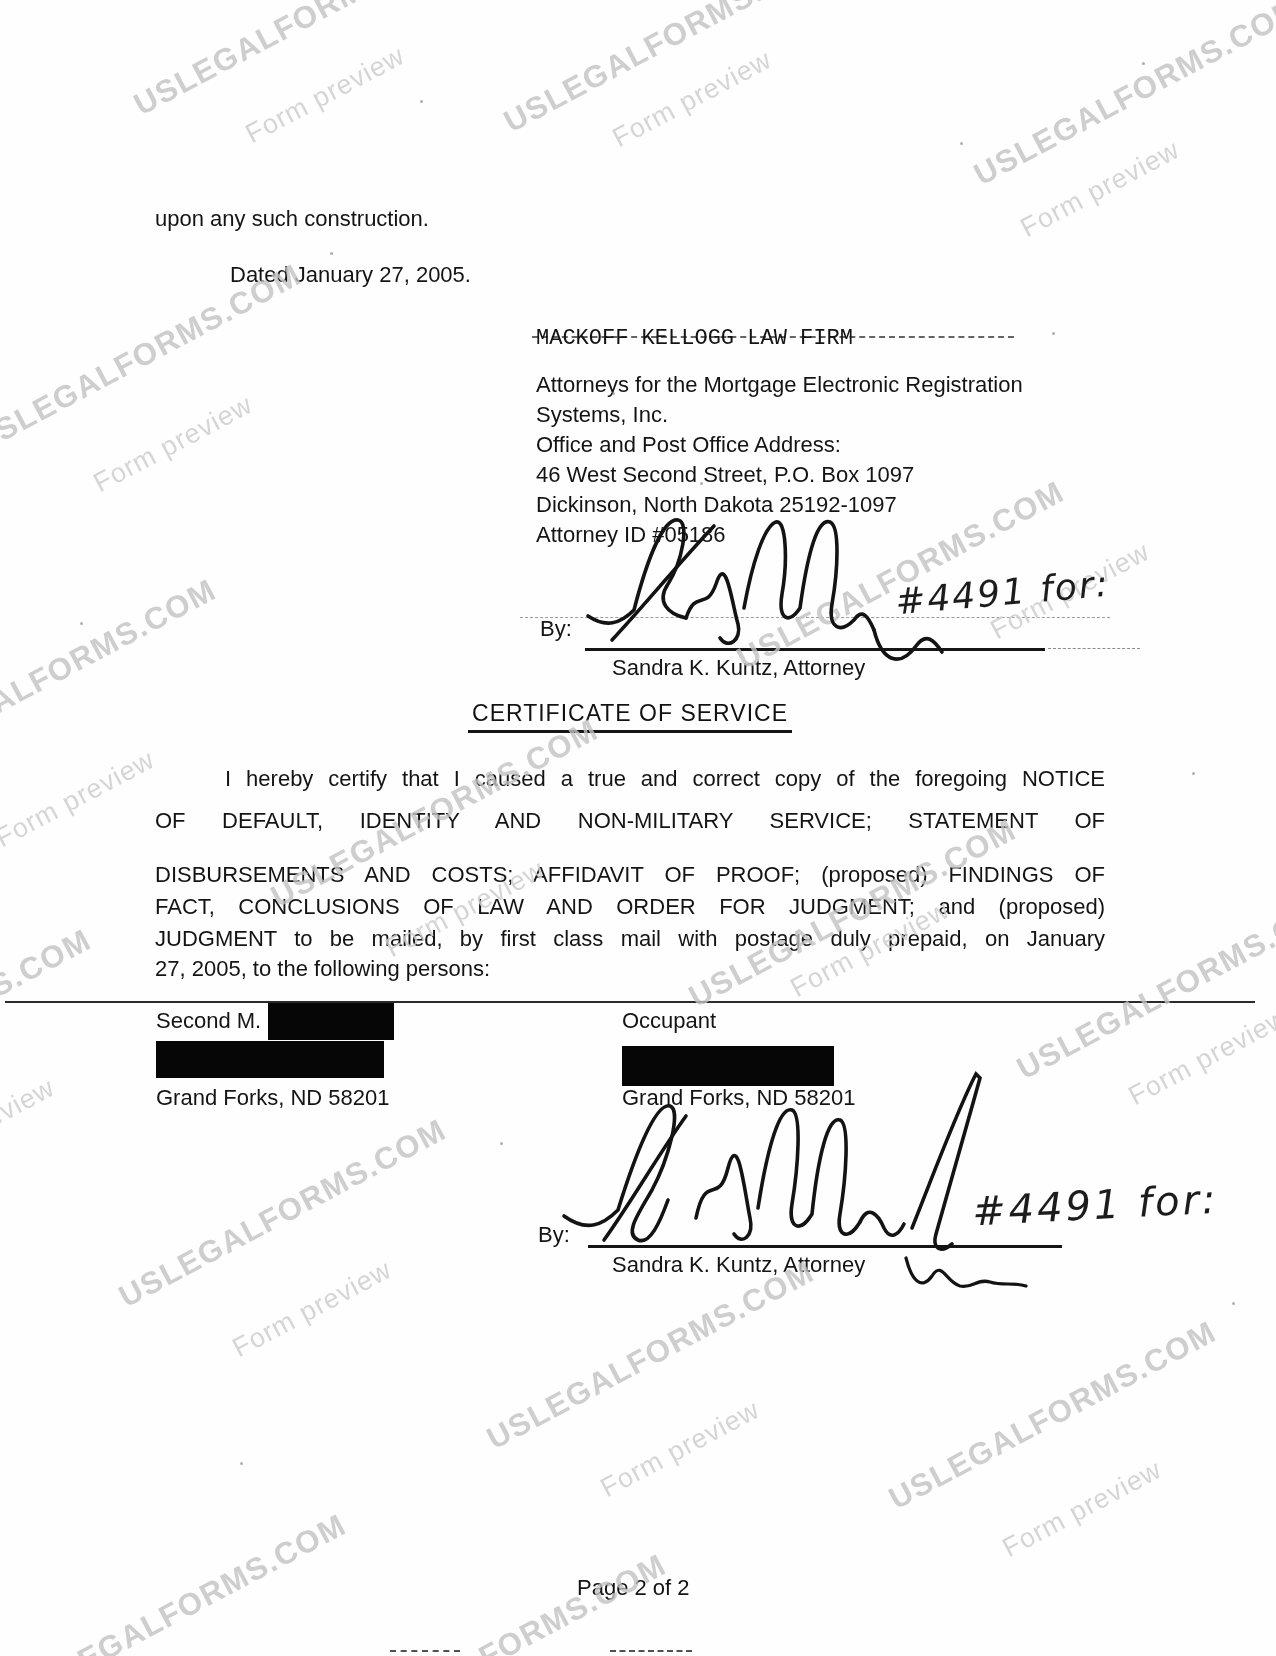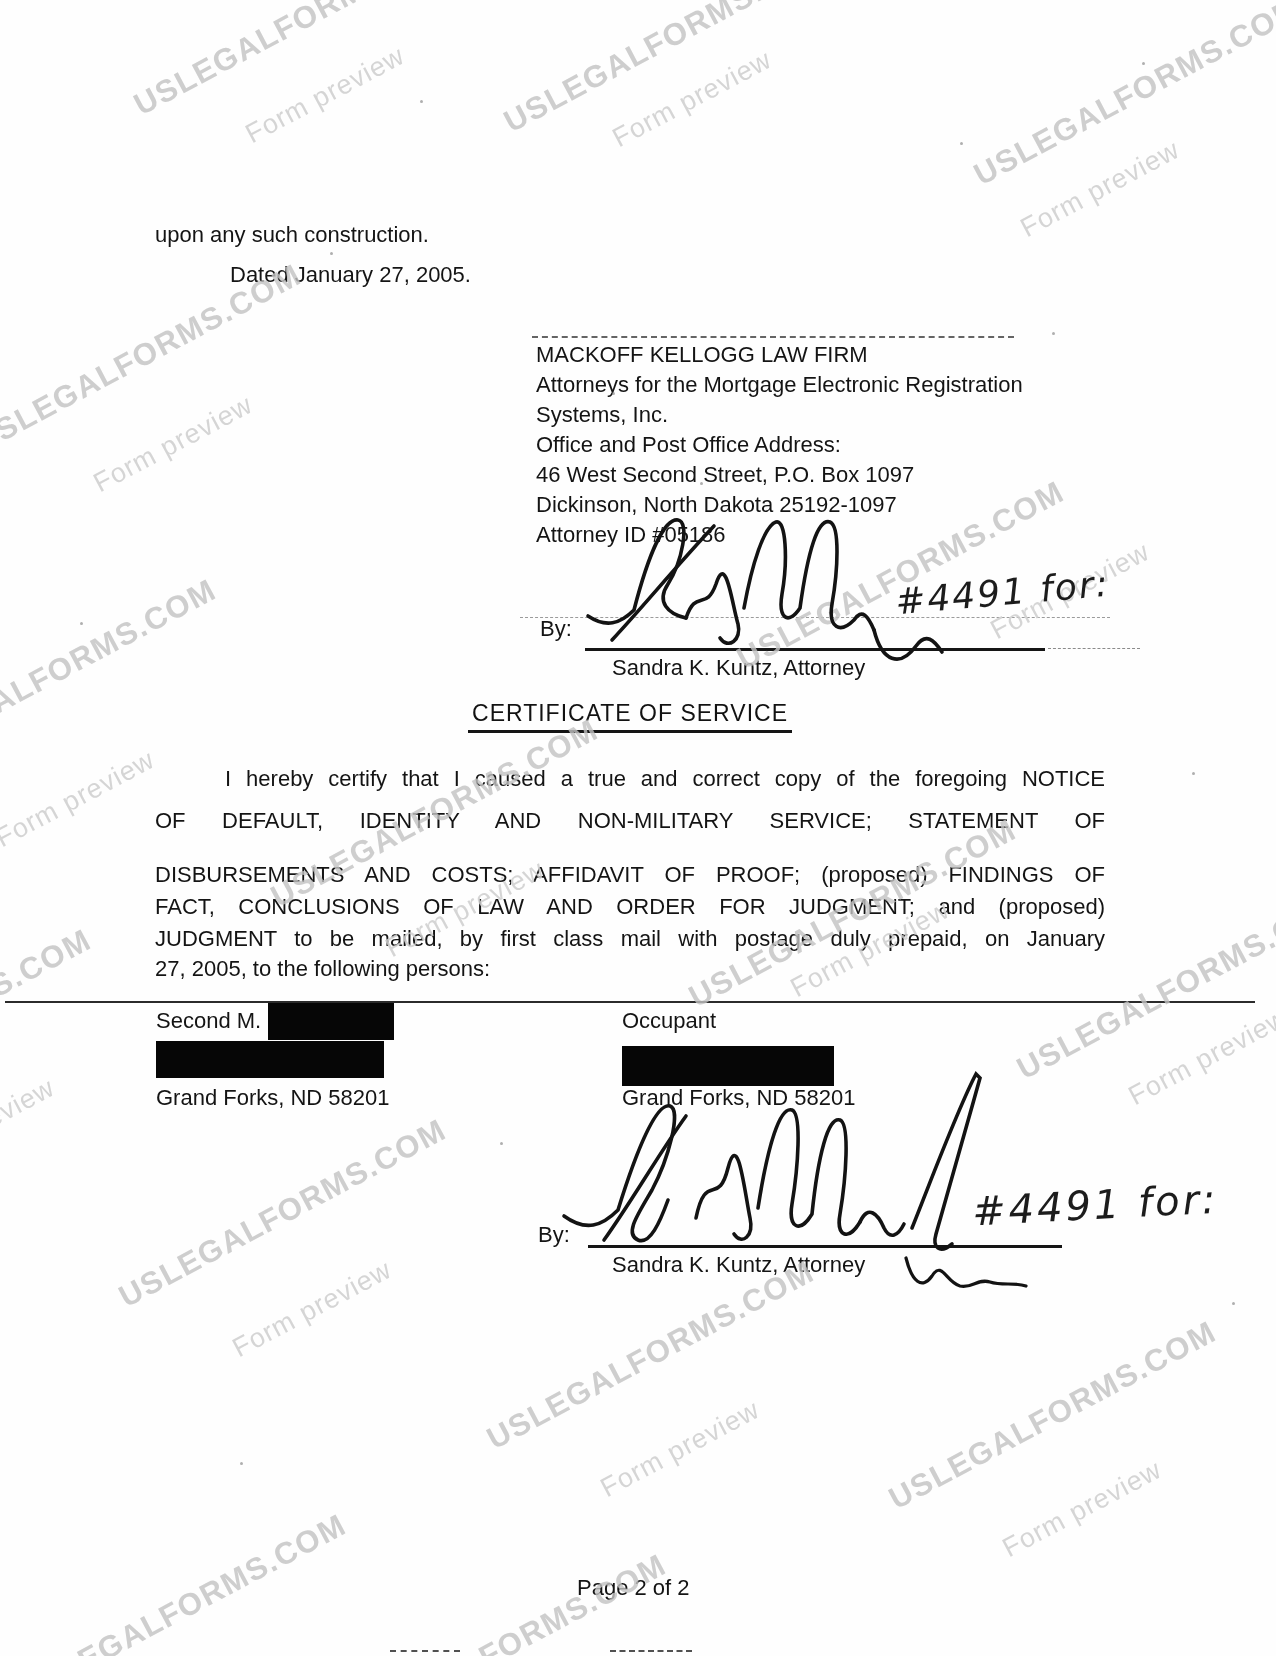--- a/index.html
+++ b/index.html
@@ -85,27 +85,27 @@
       <div class="wm wm-prev" style="left: 242px; top: 1333px;">Form preview</div>
       <div class="wm wm-main" style="left: 498px; top: 1421px;">USLEGALFORMS.COM</div>
       <div class="wm wm-prev" style="left: 610px; top: 1473px;">Form preview</div>
       <div class="wm wm-main" style="left: 900px; top: 1481px;">USLEGALFORMS.COM</div>
       <div class="wm wm-prev" style="left: 1012px; top: 1533px;">Form preview</div>
       <div class="wm wm-main" style="left: 30px; top: 1674px;">USLEGALFORMS.COM</div>
       <div class="wm wm-prev" style="left: 140px; top: 1729px;">Form preview</div>
       <div class="wm wm-main" style="left: 350px; top: 1714px;">USLEGALFORMS.COM</div>
     </div>
 
-  <div class="pline" style="left:155px;top:222px;">upon any such construction.</div>
+  <div class="pline" style="left:155px;top:206px;">upon any such construction.</div>
 
   <div class="pline" style="left:230px;top:262px;">Dated January 27, 2005.</div>
 
   <div class="scan-dash" style="left:532px;top:336px;width:482px;"></div>
 
-  <div class="firm-line" style="top:342px;">MACKOFF KELLOGG LAW FIRM</div>
+  <div class="firm-line" style="top:326px;font-family:Liberation Mono, monospace;">MACKOFF KELLOGG LAW FIRM</div>
   <div class="firm-line" style="top:372px;">Attorneys for the Mortgage Electronic Registration</div>
   <div class="firm-line" style="top:402px;">Systems, Inc.</div>
   <div class="firm-line" style="top:432px;">Office and Post Office Address:</div>
   <div class="firm-line" style="top:462px;">46 West Second Street, P.O. Box 1097</div>
   <div class="firm-line" style="top:492px;">Dickinson, North Dakota 25192-1097</div>
   <div class="firm-line" style="top:522px;">Attorney ID #05186</div>
 
   <svg class="sig-svg" style="left:582px;top:512px;" width="430" height="160" viewBox="0 0 430 160">
     <g fill="none" stroke="#131313" stroke-width="3.6" stroke-linecap="round">
       <path d="M6,104 C24,116 38,112 52,98 C66,44 82,6 96,8 C108,10 100,50 86,72 C74,90 86,102 104,106"></path>

